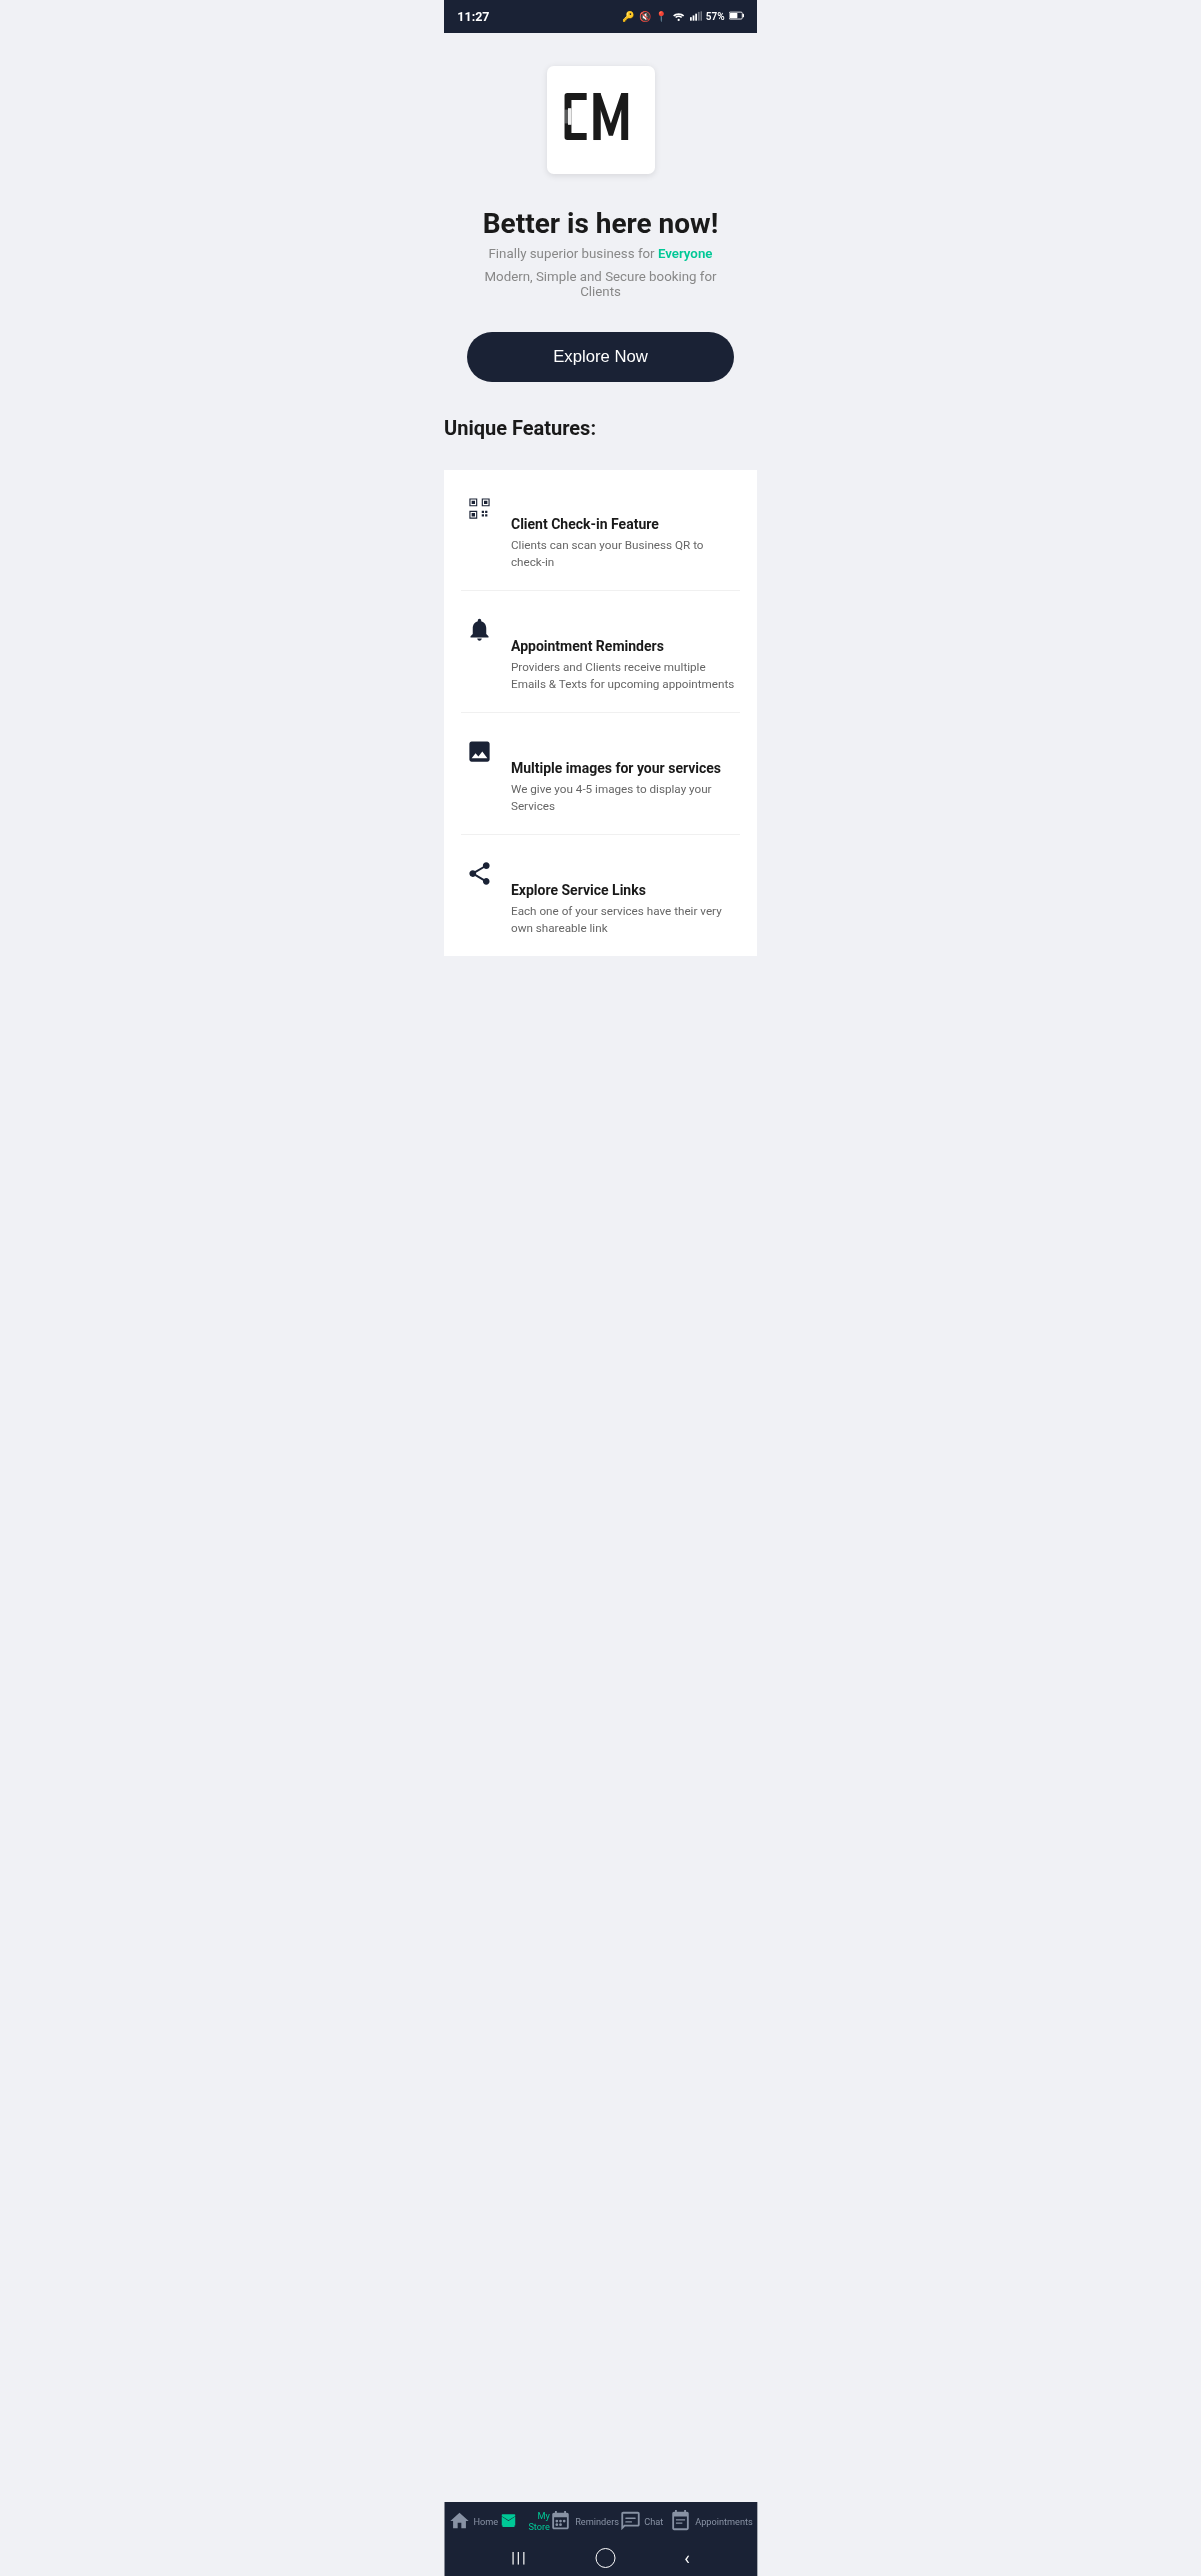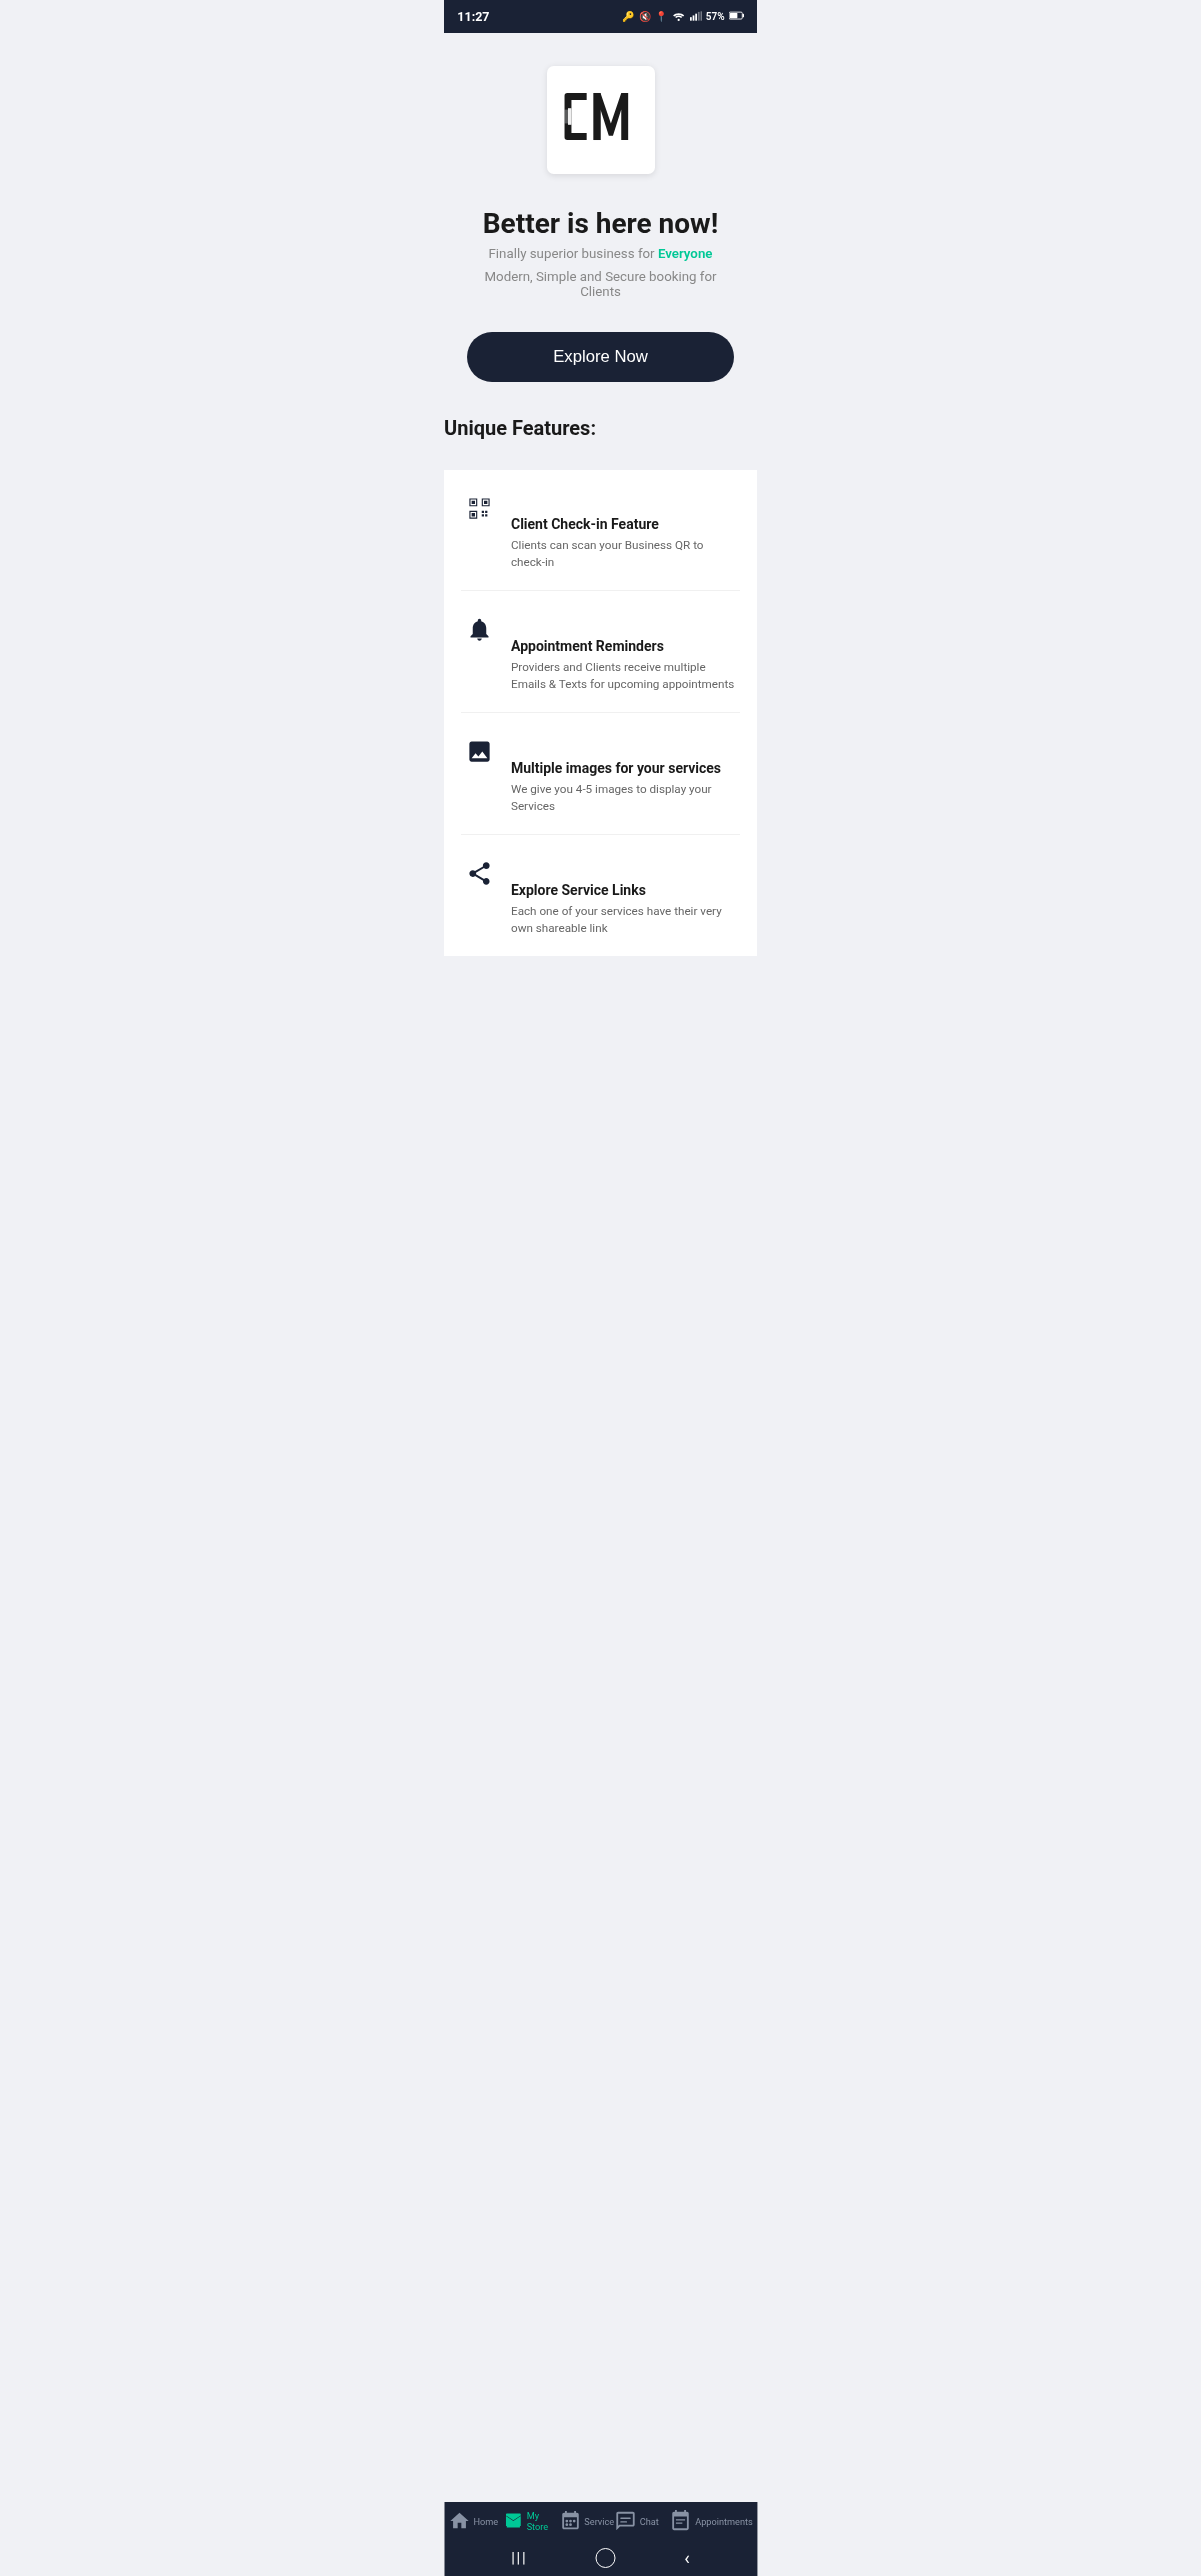--- a/index.html
+++ b/index.html
@@ -390,33 +390,33 @@
     </div>
 
     <div class="nav-item active">
       <svg viewBox="0 0 24 24" width="22" height="22" fill="#00c896">
         <path d="M20 4H4v2l8 5 8-5V4zm0 4.23l-8 5-8-5V20h16V8.23z"></path>
         <path d="M2 7v13h20V7l-10 6L2 7z" opacity="0"></path>
         <rect x="3" y="3" width="18" height="3" rx="1"></rect>
         <path d="M3 6l9 6 9-6v12H3V6z"></path>
         <path d="M9 14h6v4H9z"></path>
       </svg>
-      <span class="nav-label" style="color:#00c896;">My Store</span>
+      <span class="nav-label" style="color:#00c896;text-align:right;">My Store</span>
     </div>
 
     <div class="nav-item">
       <svg viewBox="0 0 24 24" width="22" height="22" fill="#8892a4">
         <path d="M19 3h-1V1h-2v2H8V1H6v2H5c-1.1 0-2 .9-2 2v14c0 1.1.9 2 2 2h14c1.1 0 2-.9 2-2V5c0-1.1-.9-2-2-2zm0 16H5V8h14v11z"></path>
         <circle cx="8" cy="12" r="1.5"></circle>
         <circle cx="12" cy="12" r="1.5"></circle>
         <circle cx="16" cy="12" r="1.5"></circle>
         <circle cx="8" cy="16" r="1.5"></circle>
         <circle cx="12" cy="16" r="1.5"></circle>
       </svg>
-      <span class="nav-label">Service</span>
+      <span class="nav-label">Reminders</span>
     </div>
 
     <div class="nav-item">
       <svg viewBox="0 0 24 24" width="22" height="22" fill="#8892a4">
         <path d="M20 2H4c-1.1 0-2 .9-2 2v18l4-4h14c1.1 0 2-.9 2-2V4c0-1.1-.9-2-2-2zm0 14H5.17L4 17.17V4h16v12z"></path>
         <path d="M7 9h10M7 13h6" stroke="#8892a4" stroke-width="1.5" stroke-linecap="round"></path>
       </svg>
       <span class="nav-label">Chat</span>
     </div>
 

